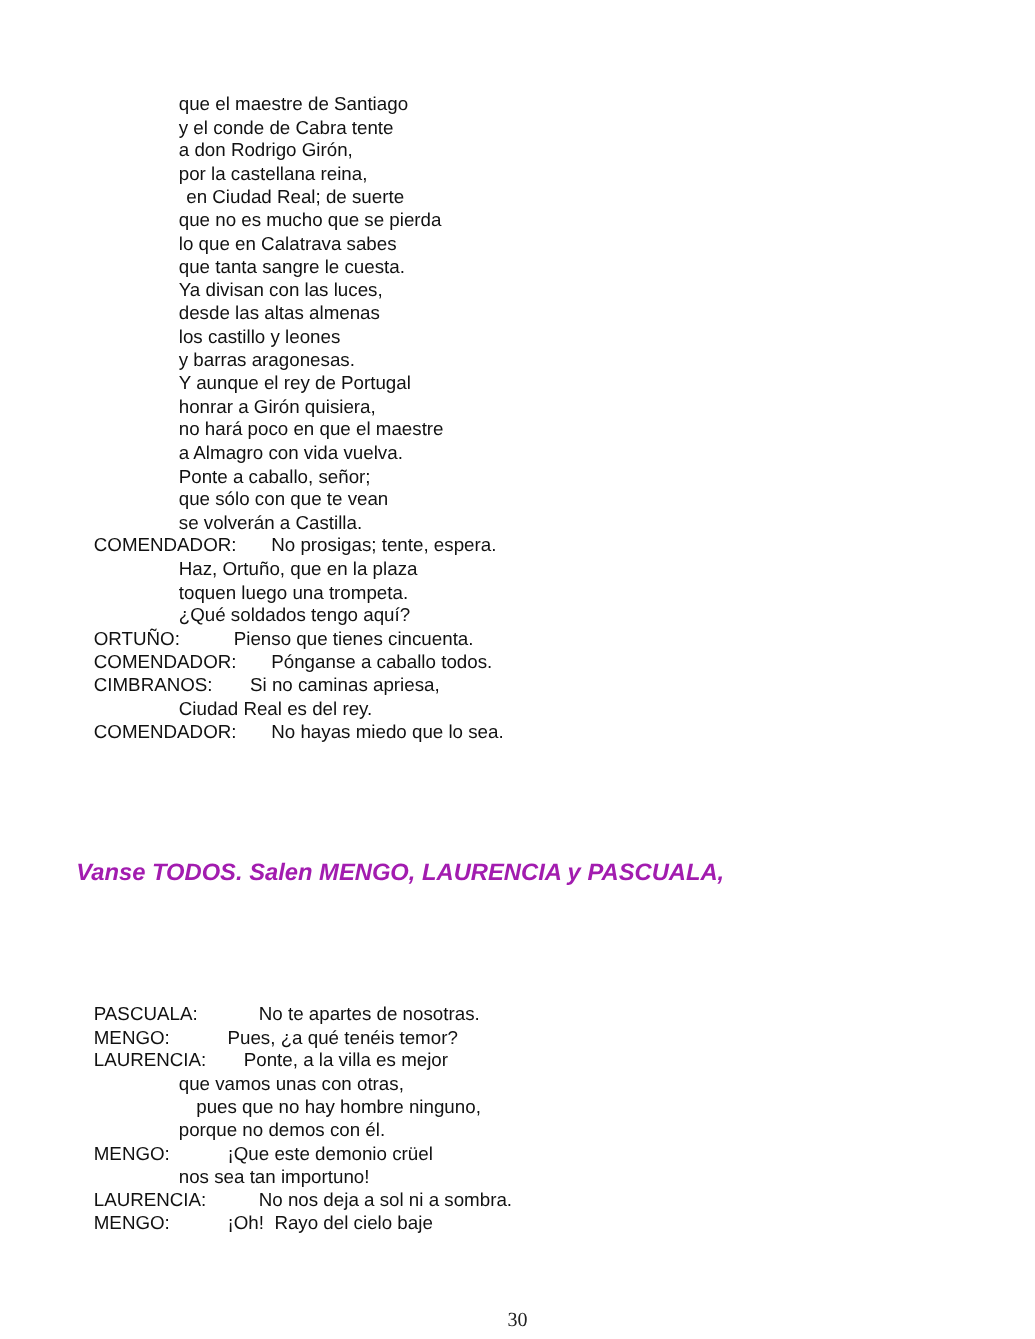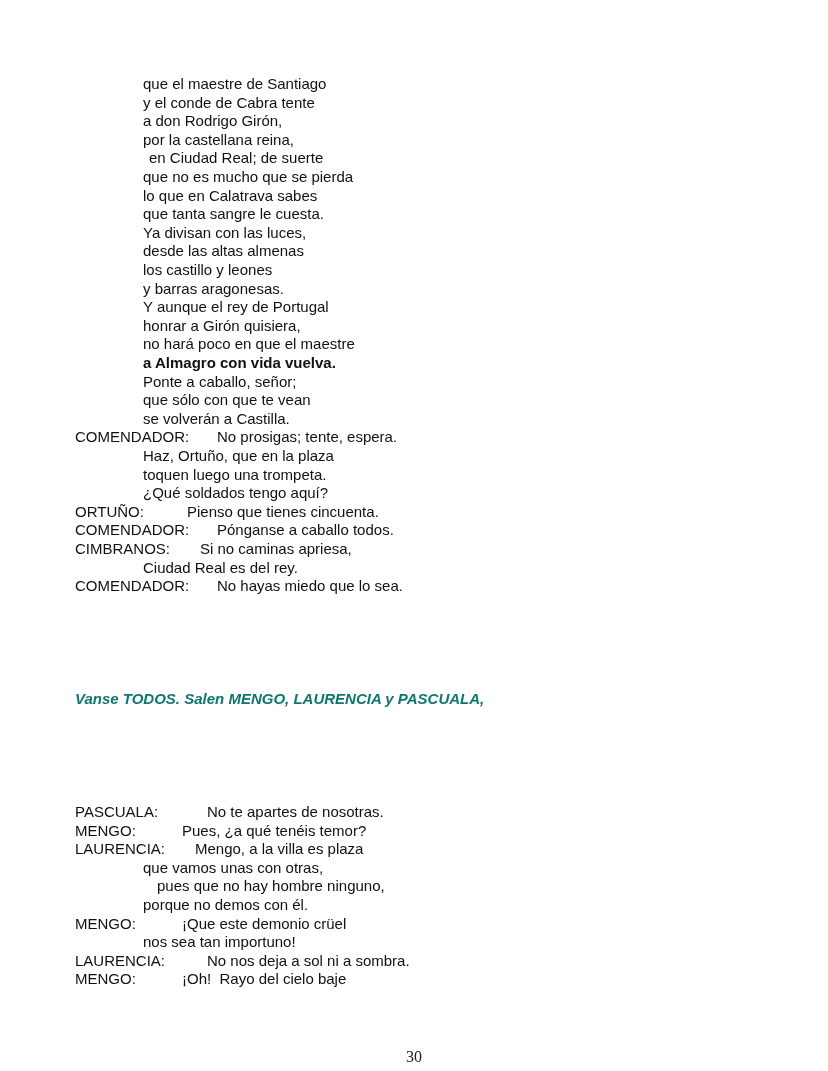--- a/index.html
+++ b/index.html
@@ -9,27 +9,27 @@
     position: absolute;
     font-family: "Liberation Sans", sans-serif;
     font-size: 15px;
     line-height: 18.6px;
     white-space: pre;
     color: #111;
   }
   .speaker { display: inline-block; }
   .stage {
     position: absolute;
-    left: 75px;
+    left: 61px;
     font-family: "Liberation Sans", sans-serif;
-    font-size: 15px;
+    font-size: 19px;
     font-weight: bold;
     font-style: italic;
     line-height: 20px;
-    color: #0f766e;
+    color: #a21caf;
   }
   .page-number {
     position: absolute;
     left: 0; width: 828px; top: 1048px;
     text-align: center;
     font-family: "Liberation Serif", serif;
     font-size: 16px;
     color: #222;
   }
 </style>
@@ -46,41 +46,41 @@
       <div class="line" style="top: 168px; left: 0px;"><span style="position: absolute; left: 143px;">que no es mucho que se pierda</span></div>
       <div class="line" style="top: 186.6px; left: 0px;"><span style="position: absolute; left: 143px;">lo que en Calatrava sabes</span></div>
       <div class="line" style="top: 205.2px; left: 0px;"><span style="position: absolute; left: 143px;">que tanta sangre le cuesta.</span></div>
       <div class="line" style="top: 223.8px; left: 0px;"><span style="position: absolute; left: 143px;">Ya divisan con las luces,</span></div>
       <div class="line" style="top: 242.4px; left: 0px;"><span style="position: absolute; left: 143px;">desde las altas almenas</span></div>
       <div class="line" style="top: 261px; left: 0px;"><span style="position: absolute; left: 143px;">los castillo y leones</span></div>
       <div class="line" style="top: 279.6px; left: 0px;"><span style="position: absolute; left: 143px;">y barras aragonesas.</span></div>
       <div class="line" style="top: 298.2px; left: 0px;"><span style="position: absolute; left: 143px;">Y aunque el rey de Portugal</span></div>
       <div class="line" style="top: 316.8px; left: 0px;"><span style="position: absolute; left: 143px;">honrar a Girón quisiera,</span></div>
       <div class="line" style="top: 335.4px; left: 0px;"><span style="position: absolute; left: 143px;">no hará poco en que el maestre</span></div>
-      <div class="line" style="top: 354px; left: 0px;"><span style="position: absolute; left: 143px; font-weight: bold;">a Almagro con vida vuelva.</span></div>
+      <div class="line" style="top: 354px; left: 0px;"><span style="position: absolute; left: 143px;">a Almagro con vida vuelva.</span></div>
       <div class="line" style="top: 372.6px; left: 0px;"><span style="position: absolute; left: 143px;">Ponte a caballo, señor;</span></div>
       <div class="line" style="top: 391.2px; left: 0px;"><span style="position: absolute; left: 143px;">que sólo con que te vean</span></div>
       <div class="line" style="top: 409.8px; left: 0px;"><span style="position: absolute; left: 143px;">se volverán a Castilla.</span></div>
       <div class="line" style="top: 428.4px; left: 0px;"><span class="speaker" style="position: absolute; left: 75px;">COMENDADOR:</span><span style="position: absolute; left: 217px;">No prosigas; tente, espera.</span></div>
       <div class="line" style="top: 447px; left: 0px;"><span style="position: absolute; left: 143px;">Haz, Ortuño, que en la plaza</span></div>
       <div class="line" style="top: 465.6px; left: 0px;"><span style="position: absolute; left: 143px;">toquen luego una trompeta.</span></div>
       <div class="line" style="top: 484.2px; left: 0px;"><span style="position: absolute; left: 143px;">¿Qué soldados tengo aquí?</span></div>
       <div class="line" style="top: 502.8px; left: 0px;"><span class="speaker" style="position: absolute; left: 75px;">ORTUÑO:</span><span style="position: absolute; left: 187px; text-align: center;">Pienso que tienes cincuenta.</span></div>
       <div class="line" style="top: 521.4px; left: 0px;"><span class="speaker" style="position: absolute; left: 75px;">COMENDADOR:</span><span style="position: absolute; left: 217px;">Pónganse a caballo todos.</span></div>
       <div class="line" style="top: 540px; left: 0px;"><span class="speaker" style="position: absolute; left: 75px;">CIMBRANOS:</span><span style="position: absolute; left: 200px;">Si no caminas apriesa,</span></div>
       <div class="line" style="top: 558.6px; left: 0px;"><span style="position: absolute; left: 143px;">Ciudad Real es del rey.</span></div>
       <div class="line" style="top: 577.2px; left: 0px;"><span class="speaker" style="position: absolute; left: 75px;">COMENDADOR:</span><span style="position: absolute; left: 217px;">No hayas miedo que lo sea.</span></div>
     </div>
   <div class="stage" style="top:689px;">
     <div>Vanse TODOS.  Salen MENGO, LAURENCIA y PASCUALA,</div>
   </div>
   <div id="section2">
       <div class="line" style="top: 803px; left: 0px;"><span class="speaker" style="position: absolute; left: 75px;">PASCUALA:</span><span style="position: absolute; left: 207px;">No te apartes de nosotras.</span></div>
       <div class="line" style="top: 821.6px; left: 0px;"><span class="speaker" style="position: absolute; left: 75px;">MENGO:</span><span style="position: absolute; left: 182px;">Pues, ¿a qué tenéis temor?</span></div>
-      <div class="line" style="top: 840.2px; left: 0px;"><span class="speaker" style="position: absolute; left: 75px;">LAURENCIA:</span><span style="position: absolute; left: 195px;">Mengo, a la villa es plaza</span></div>
+      <div class="line" style="top: 840.2px; left: 0px;"><span class="speaker" style="position: absolute; left: 75px;">LAURENCIA:</span><span style="position: absolute; left: 195px;">Ponte, a la villa es mejor</span></div>
       <div class="line" style="top: 858.8px; left: 0px;"><span style="position: absolute; left: 143px;">que vamos unas con otras,</span></div>
       <div class="line" style="top: 877.4px; left: 0px;"><span style="position: absolute; left: 157px;">pues que no hay hombre ninguno,</span></div>
       <div class="line" style="top: 896px; left: 0px;"><span style="position: absolute; left: 143px;">porque no demos con él.</span></div>
       <div class="line" style="top: 914.6px; left: 0px;"><span class="speaker" style="position: absolute; left: 75px;">MENGO:</span><span style="position: absolute; left: 182px;">¡Que este demonio crüel</span></div>
       <div class="line" style="top: 933.2px; left: 0px;"><span style="position: absolute; left: 143px;">nos sea tan importuno!</span></div>
       <div class="line" style="top: 951.8px; left: 0px;"><span class="speaker" style="position: absolute; left: 75px;">LAURENCIA:</span><span style="position: absolute; left: 207px;">No nos deja a sol ni a sombra.</span></div>
       <div class="line" style="top: 970.4px; left: 0px;"><span class="speaker" style="position: absolute; left: 75px;">MENGO:</span><span style="position: absolute; left: 182px;">¡Oh!  Rayo del cielo baje</span></div>
     </div>
   <div class="page-number">30</div>
 </div>

